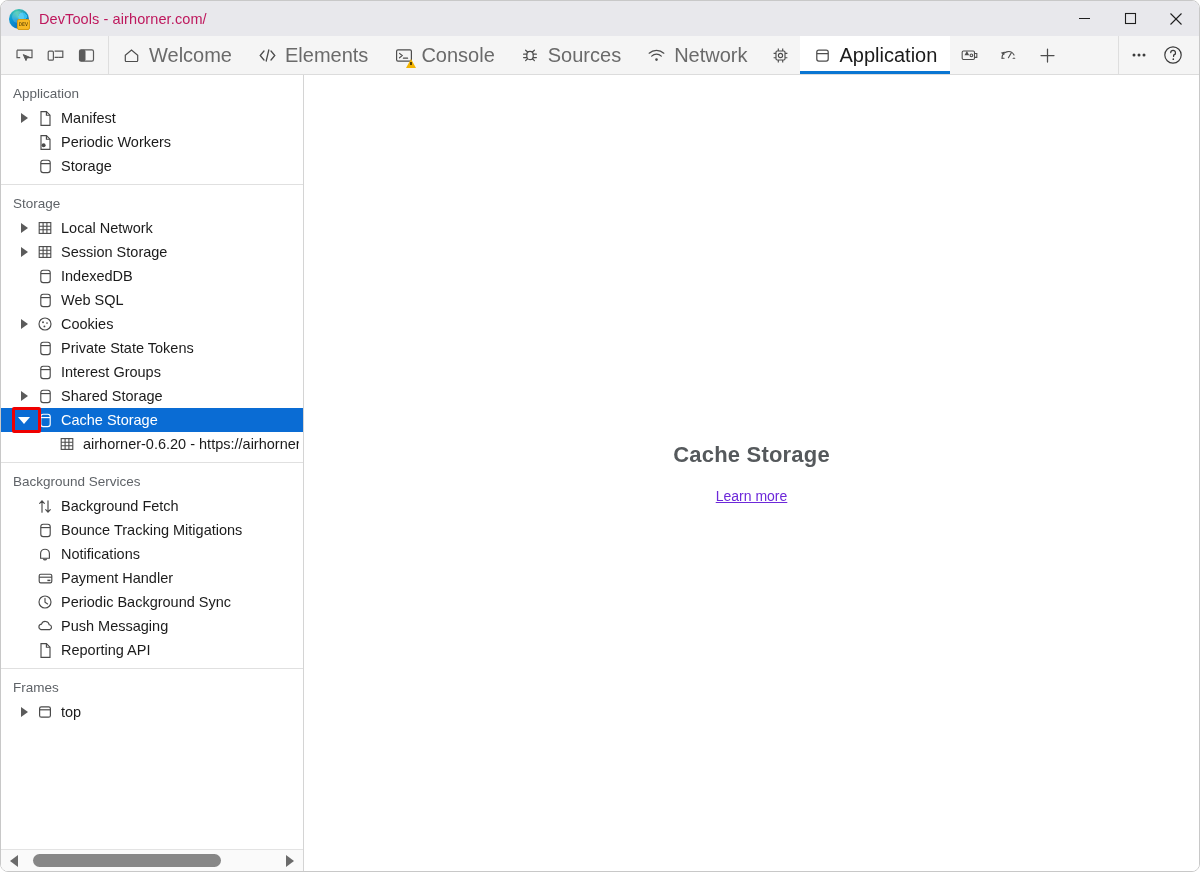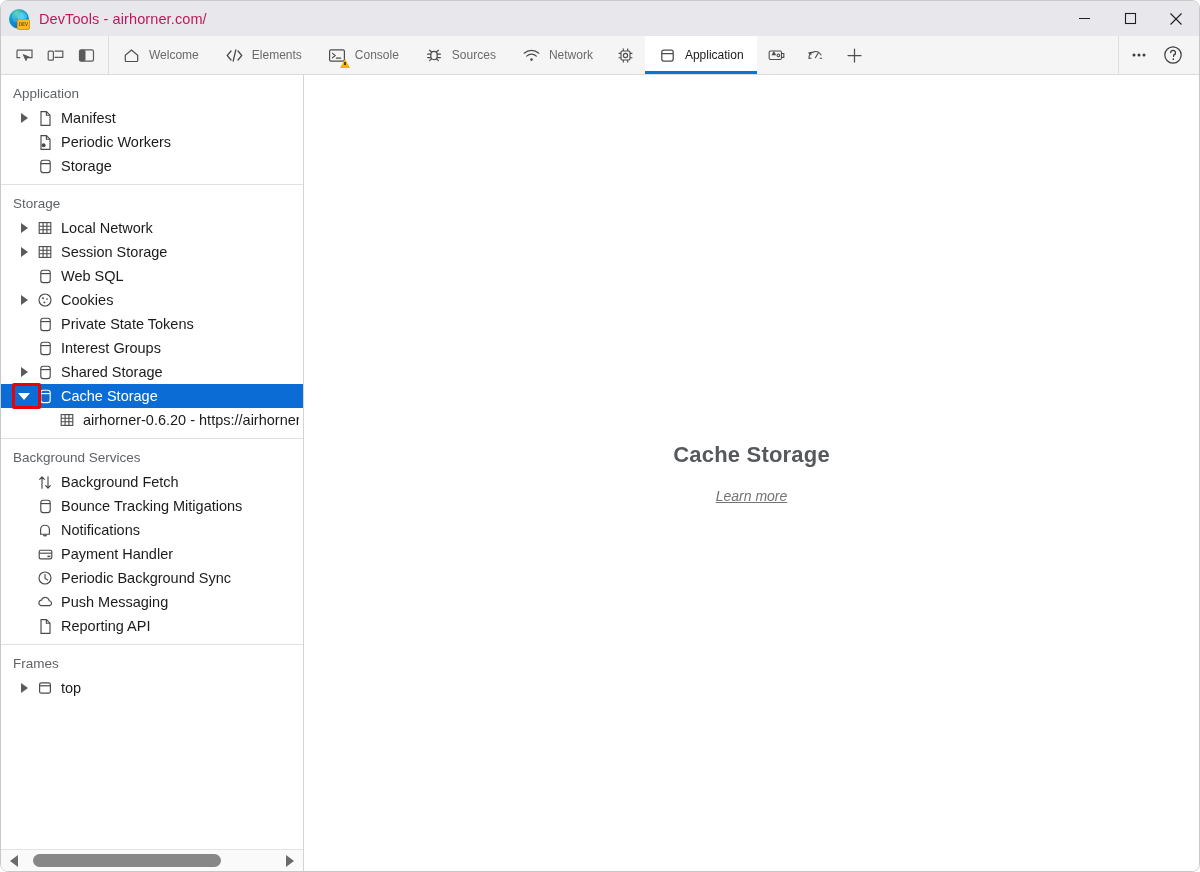--- a/index.html
+++ b/index.html
@@ -121,21 +121,21 @@
     flex: 1;
     min-width: 0;
   }
   .tab {
     display: flex;
     align-items: center;
     gap: 8px;
     padding: 0 13px;
     position: relative;
     color: #6a6a6a;
-    font-size: 12px;
+    font-size: 20px;
     white-space: nowrap;
   }
   .tab .ticon {
     display: flex;
     align-items: center;
     justify-content: center;
     width: 19px; height: 19px;
     color: #4d4d4d;
     position: relative;
     flex: none;
@@ -319,23 +319,22 @@
   }
   .empty-title {
     font-size: 22px;
     font-weight: bold;
     color: #55595c;
     margin-bottom: 20px;
     letter-spacing: .2px;
   }
   .empty-link {
     font-size: 14px;
-    color: #737373;
+    color: #6d28d9;
     text-decoration: underline;
-    font-style: italic;
   }
 </style>
 </head>
 <body>
 
 <div id="app">
 
   <div class="titlebar">
     <div class="app-logo">
       <div class="ring"></div>
@@ -578,20 +577,30 @@
             </span>
           <span class="row-icon">
             <svg width="16" height="16" viewBox="0 0 16 16" fill="none" stroke="currentColor" stroke-width="1.1">
               <rect x="2.2" y="2.6" width="11.6" height="10.8"></rect>
                 <path d="M2.2 6.2h11.6M2.2 9.8h11.6M6.1 2.6v10.8M9.9 2.6v10.8"></path>
             </svg>
           </span>
           <span class="row-label">Session Storage</span>
         </div>
 
+        <div class="tree-row">
+          <span class="twisty"></span>
+          <span class="row-icon">
+            <svg width="15" height="17" viewBox="0 0 15 17" fill="none" stroke="currentColor" stroke-width="1.15">
+              <rect x="2.8" y="2.2" width="9.4" height="12.4" rx="2.4"></rect>
+                <path d="M2.8 5.6h9.4"></path>
+            </svg>
+          </span>
+          <span class="row-label">IndexedDB</span>
+        </div>
 
         <div class="tree-row">
           <span class="twisty"></span>
           <span class="row-icon">
             <svg width="15" height="17" viewBox="0 0 15 17" fill="none" stroke="currentColor" stroke-width="1.15">
               <rect x="2.8" y="2.2" width="9.4" height="12.4" rx="2.4"></rect>
                 <path d="M2.8 5.6h9.4"></path>
             </svg>
           </span>
           <span class="row-label">Web SQL</span>

